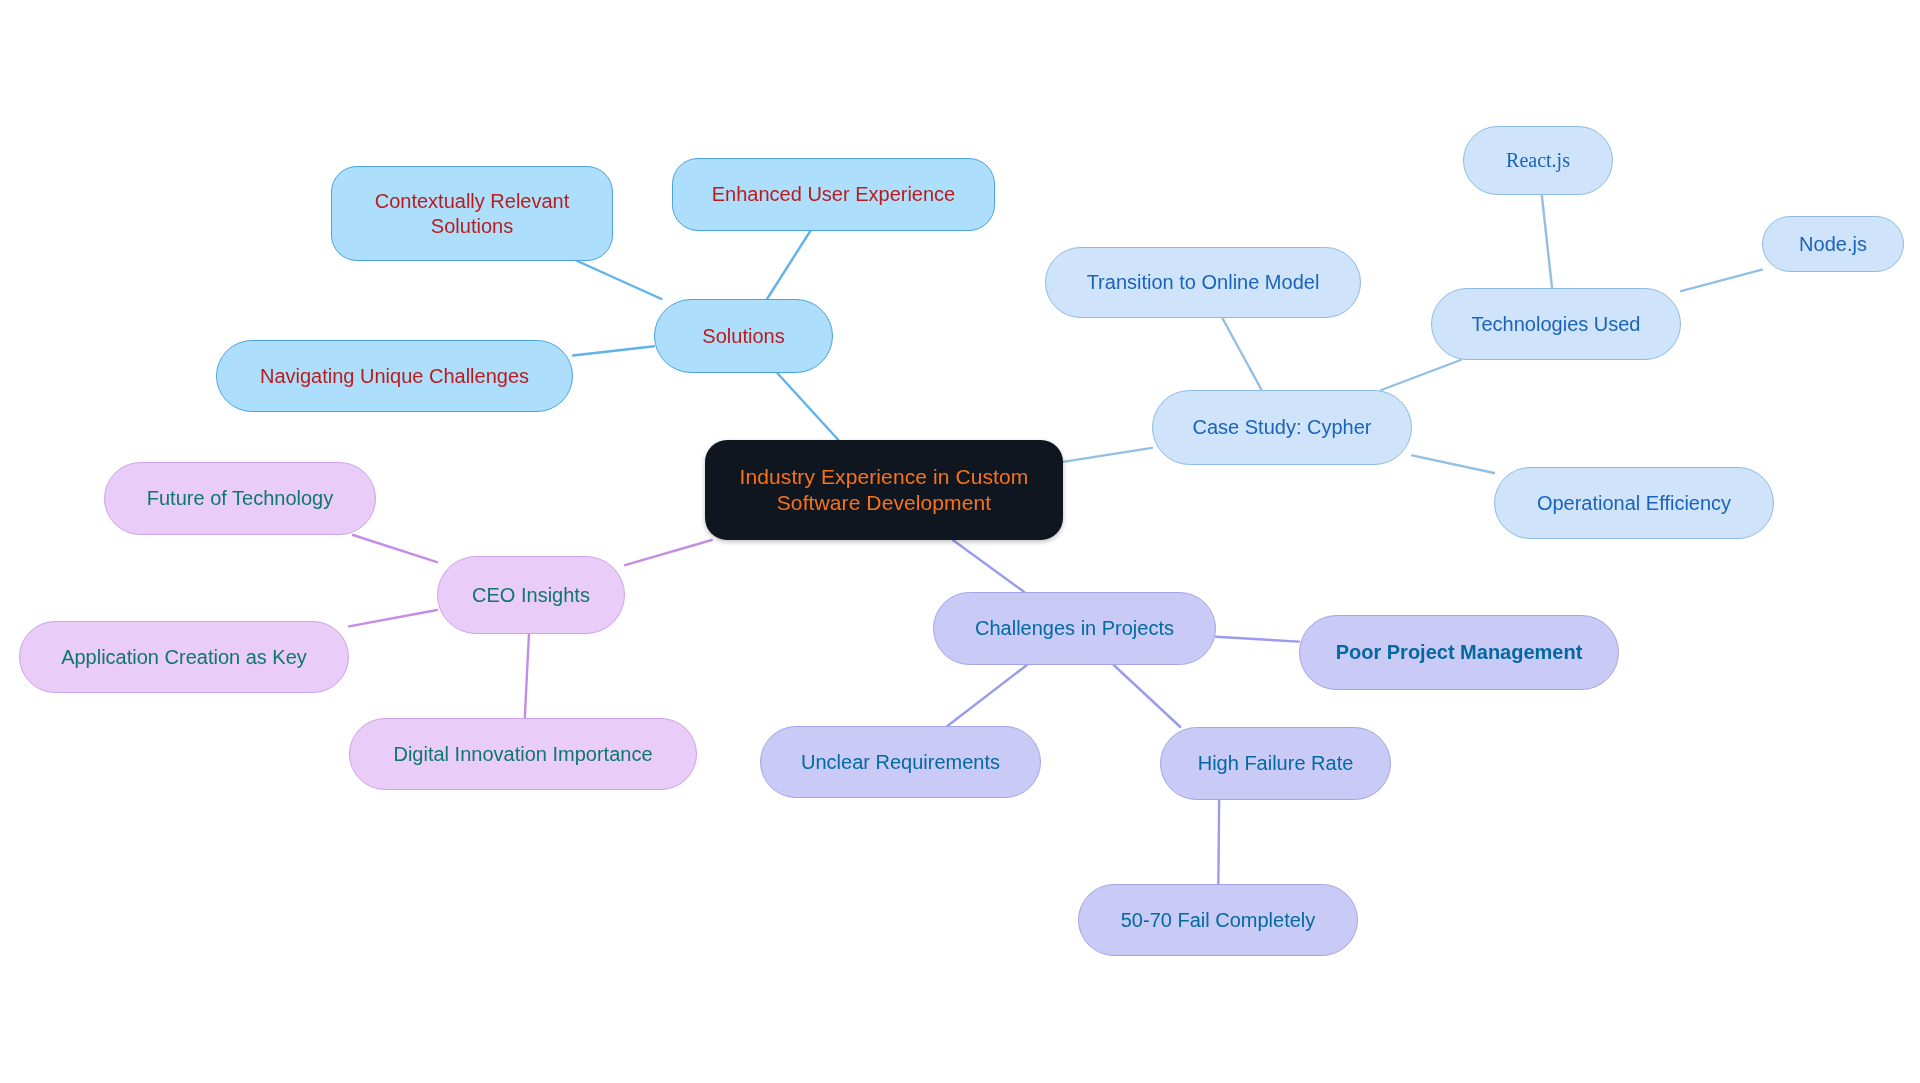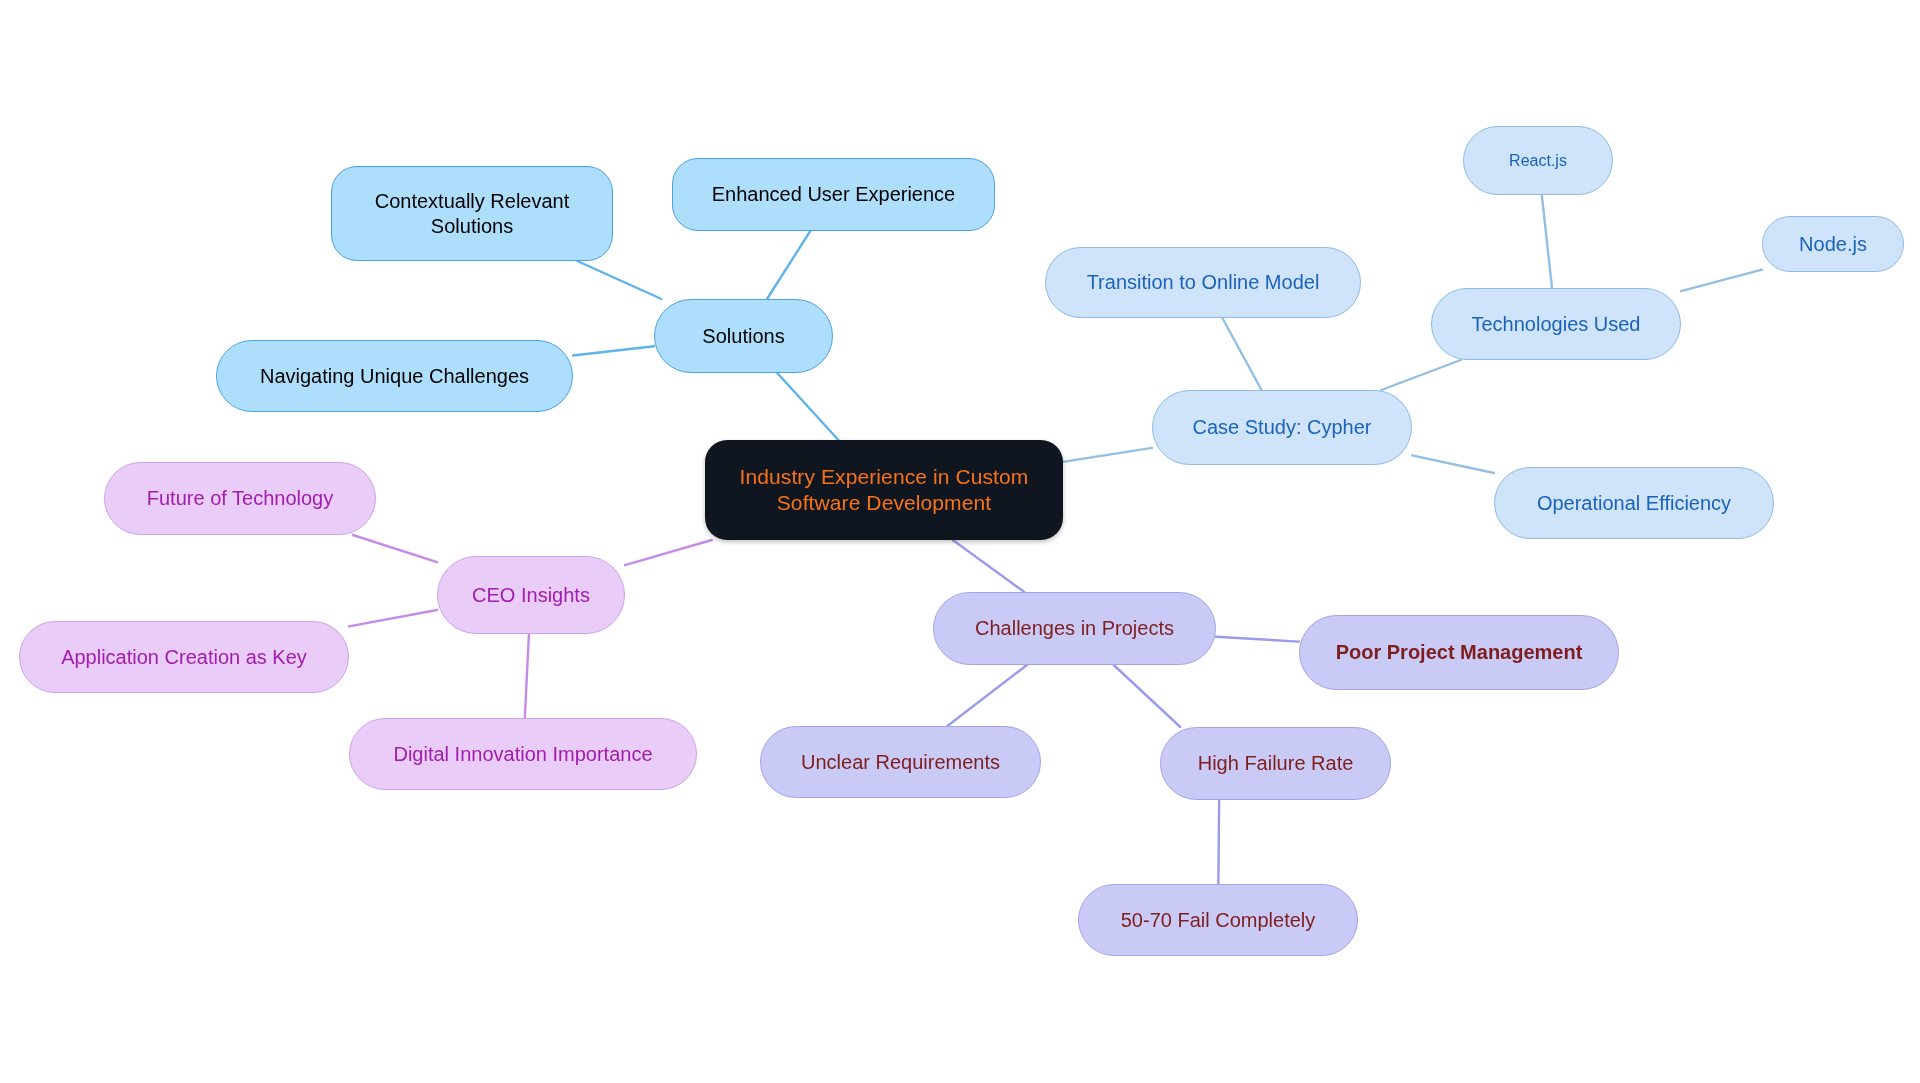--- a/index.html
+++ b/index.html
@@ -42,36 +42,36 @@
     border-radius: 22px;
     color: #f97316;
     background: #101620;
     font-size: 21px;
     letter-spacing: 0.1px;
     box-shadow: 0 2px 5px rgba(0,0,0,0.25);
   }
   .node.blue {
     background: #addefc;
     border-color: #4aa3e0;
-    color: #000000;
+    color: #b91c1c;
   }
   .node.paleblue {
     background: #cfe4fa;
     border-color: #8dbbe3;
     color: #1a63ba;
   }
   .node.lavender {
     background: #c9caf6;
     border-color: #a3a4e8;
-    color: #7f1d1d;
+    color: #0369a1;
   }
   .node.mauve {
     background: #e9ccf7;
     border-color: #cda3e8;
-    color: #a21caf;
+    color: #0f766e;
   }
   .pill { border-radius: 999px; }
   .box  { border-radius: 26px; }
 </style>
 </head>
 <body>
 
 <div id="canvas">
   <svg id="edge-layer" viewBox="0 0 1920 1083" preserveAspectRatio="none">
       <line x1="838.3831168831168" y1="440" x2="777.2564935064935" y2="373" stroke="#5fb3ea" stroke-width="2.4" stroke-linecap="round"></line>
@@ -98,21 +98,21 @@
       <div class="node root box" style="left: 705px; top: 440px; width: 358px; height: 100px; font-size: 21px;">Industry Experience in Custom
 Software Development</div>
       <div class="node blue pill" style="left: 654px; top: 299px; width: 179px; height: 74px; font-size: 20px;">Solutions</div>
       <div class="node blue box" style="left: 331px; top: 166px; width: 282px; height: 95px; font-size: 20px;">Contextually Relevant
 Solutions</div>
       <div class="node blue box" style="left: 672px; top: 158px; width: 323px; height: 73px; font-size: 20px;">Enhanced User Experience</div>
       <div class="node blue pill" style="left: 216px; top: 340px; width: 357px; height: 72px; font-size: 20px;">Navigating Unique Challenges</div>
       <div class="node paleblue pill" style="left: 1152px; top: 390px; width: 260px; height: 75px; font-size: 20px;">Case Study: Cypher</div>
       <div class="node paleblue pill" style="left: 1045px; top: 247px; width: 316px; height: 71px; font-size: 20px;">Transition to Online Model</div>
       <div class="node paleblue pill" style="left: 1431px; top: 288px; width: 250px; height: 72px; font-size: 20px;">Technologies Used</div>
-      <div class="node paleblue pill" style="left: 1463px; top: 126px; width: 150px; height: 69px; font-size: 16px;">React.js</div>
+      <div class="node paleblue pill" style="left: 1463px; top: 126px; width: 150px; height: 69px; font-size: 20px; font-family: Liberation Serif, serif;">React.js</div>
       <div class="node paleblue pill" style="left: 1762px; top: 216px; width: 142px; height: 56px; font-size: 20px;">Node.js</div>
       <div class="node paleblue pill" style="left: 1494px; top: 467px; width: 280px; height: 72px; font-size: 20px;">Operational Efficiency</div>
       <div class="node lavender pill" style="left: 933px; top: 592px; width: 283px; height: 73px; font-size: 20px;">Challenges in Projects</div>
       <div class="node lavender pill" style="left: 1299px; top: 615px; width: 320px; height: 75px; font-size: 20px; font-weight: bold;">Poor Project Management</div>
       <div class="node lavender pill" style="left: 760px; top: 726px; width: 281px; height: 72px; font-size: 20px;">Unclear Requirements</div>
       <div class="node lavender pill" style="left: 1160px; top: 727px; width: 231px; height: 73px; font-size: 20px;">High Failure Rate</div>
       <div class="node lavender pill" style="left: 1078px; top: 884px; width: 280px; height: 72px; font-size: 20px;">50-70 Fail Completely</div>
       <div class="node mauve pill" style="left: 437px; top: 556px; width: 188px; height: 78px; font-size: 20px;">CEO Insights</div>
       <div class="node mauve pill" style="left: 104px; top: 462px; width: 272px; height: 73px; font-size: 20px;">Future of Technology</div>
       <div class="node mauve pill" style="left: 19px; top: 621px; width: 330px; height: 72px; font-size: 20px;">Application Creation as Key</div>

